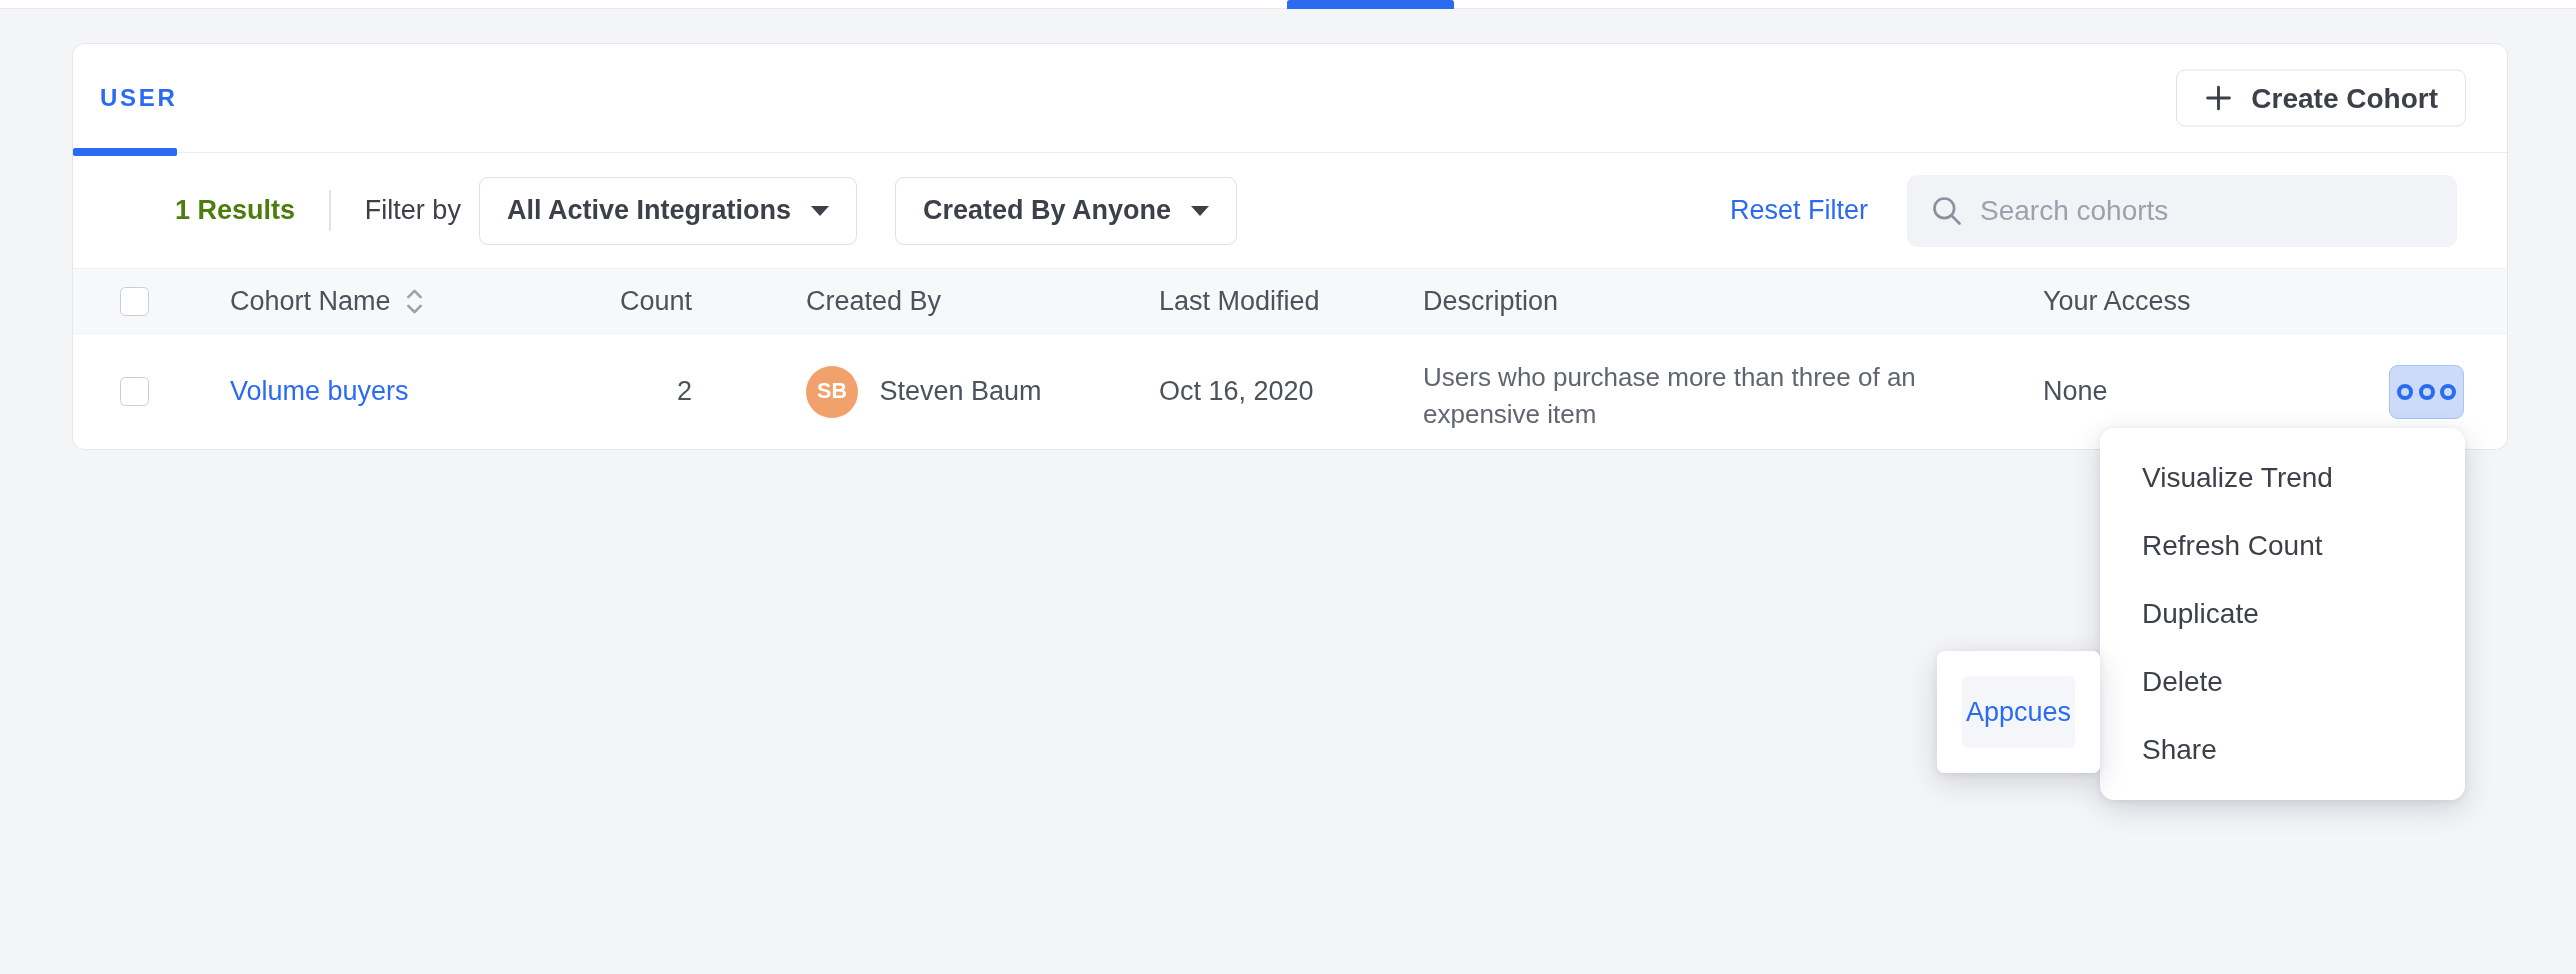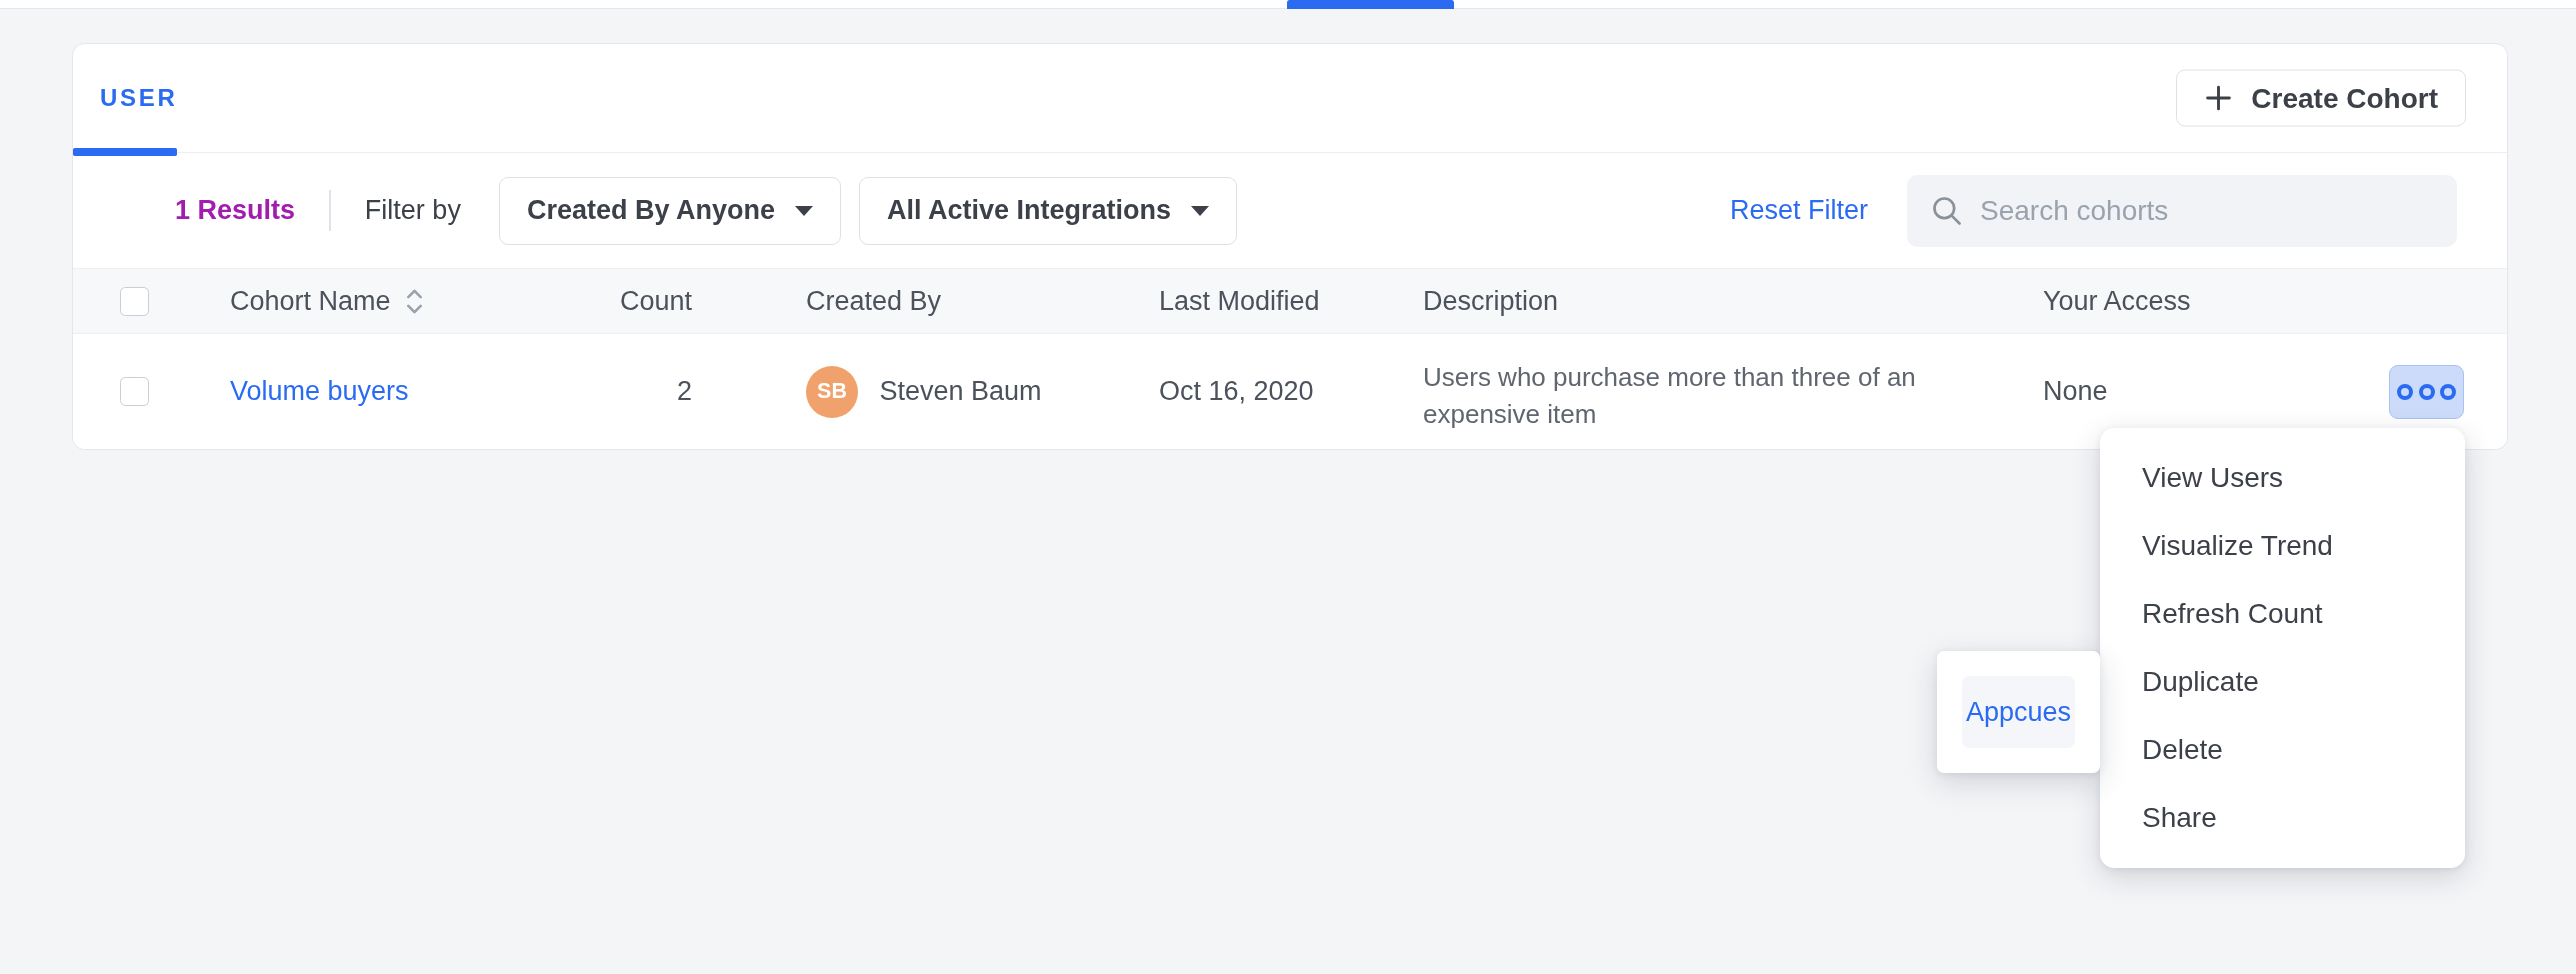--- a/index.html
+++ b/index.html
@@ -28,21 +28,21 @@
     font-size:24px; font-weight:700; letter-spacing:2.7px; color:var(--accent); }
   .tab-underline { position:absolute; left:0; bottom:-3.6px; width:104px; height:7.2px;
     background:var(--accent); border-radius:1.8px; }
   .create-btn { position:absolute; right:41px; top:50%; transform:translateY(-50%);
     height:57px; padding:0 27px; background:#fff; border:1.8px solid #dde1e7;
     border-radius:9px; display:flex; align-items:center; gap:18px;
     font-size:28px; font-weight:600; color:#3c4149; cursor:pointer; }
 
   .filterbar { height:115px; display:flex; align-items:center;
     padding:0 50px 0 102px; }
-  .results-count { font-size:27px; font-weight:700; color:#a21caf; }
+  .results-count { font-size:27px; font-weight:700; color:#4d7c0f; }
   .v-divider { width:1.8px; height:41px; background:#e0e3e9; margin:0 34px; }
   .filter-by { font-size:27px; font-weight:400; color:#3c4149; }
   .dropdown { height:68px; padding:0 27px; background:#fff; border:1.8px solid #dde1e7;
     border-radius:9px; display:flex; align-items:center; gap:20px;
     font-size:27px; font-weight:700; color:#3c4149; cursor:pointer; }
   .dd1 { margin-left:38px; } .dd2 { margin-left:18px; }
   .caret { width:0; height:0; border-left:9px solid transparent;
     border-right:9px solid transparent; border-top:10.7px solid #3c4149; }
   .spacer { flex:1; }
   .reset-link { font-size:27px; color:var(--accent); cursor:pointer; margin-right:39px; }
@@ -116,26 +116,26 @@
           </svg>
       </span>
       <span>Create Cohort</span>
     </button>
   </div>
 
   <div class="filterbar">
     <span class="results-count">1 Results</span>
     <div class="v-divider"></div>
     <span class="filter-by">Filter by</span>
+    <button class="dropdown dd2">
+      <span>All Active Integrations</span>
+      <span class="caret"></span>
+    </button>
     <button class="dropdown dd1">
       <span>Created By Anyone</span>
-      <span class="caret"></span>
-    </button>
-    <button class="dropdown dd2">
-      <span>All Active Integrations</span>
       <span class="caret"></span>
     </button>
     <div class="spacer"></div>
     <span class="reset-link">Reset Filter</span>
     <div class="searchbox">
       <span class="search-icon">
         <svg width="34" height="34" viewBox="0 0 38 38">
             <circle cx="16" cy="16" r="11" stroke="#8a919c" stroke-width="3" fill="none"></circle>
             <path d="M24.5 24.5 L33 33" stroke="#8a919c" stroke-width="3" stroke-linecap="round"></path>
           </svg>
@@ -204,21 +204,20 @@
           <span class="dot"></span>
             <span class="dot"></span>
             <span class="dot"></span>
         </span>
       </button>
     </div>
   </div>
 </div>
 
 <div class="context-menu">
-  <div class="menu-item">View Users</div>
   <div class="menu-item">Visualize Trend</div>
   <div class="menu-item">Refresh Count</div>
   <div class="menu-item">Duplicate</div>
   <div class="menu-item">Delete</div>
   <div class="menu-item">Share</div>
 </div>
 
 <div class="submenu">
   <div class="submenu-item">Appcues</div>
 </div>

